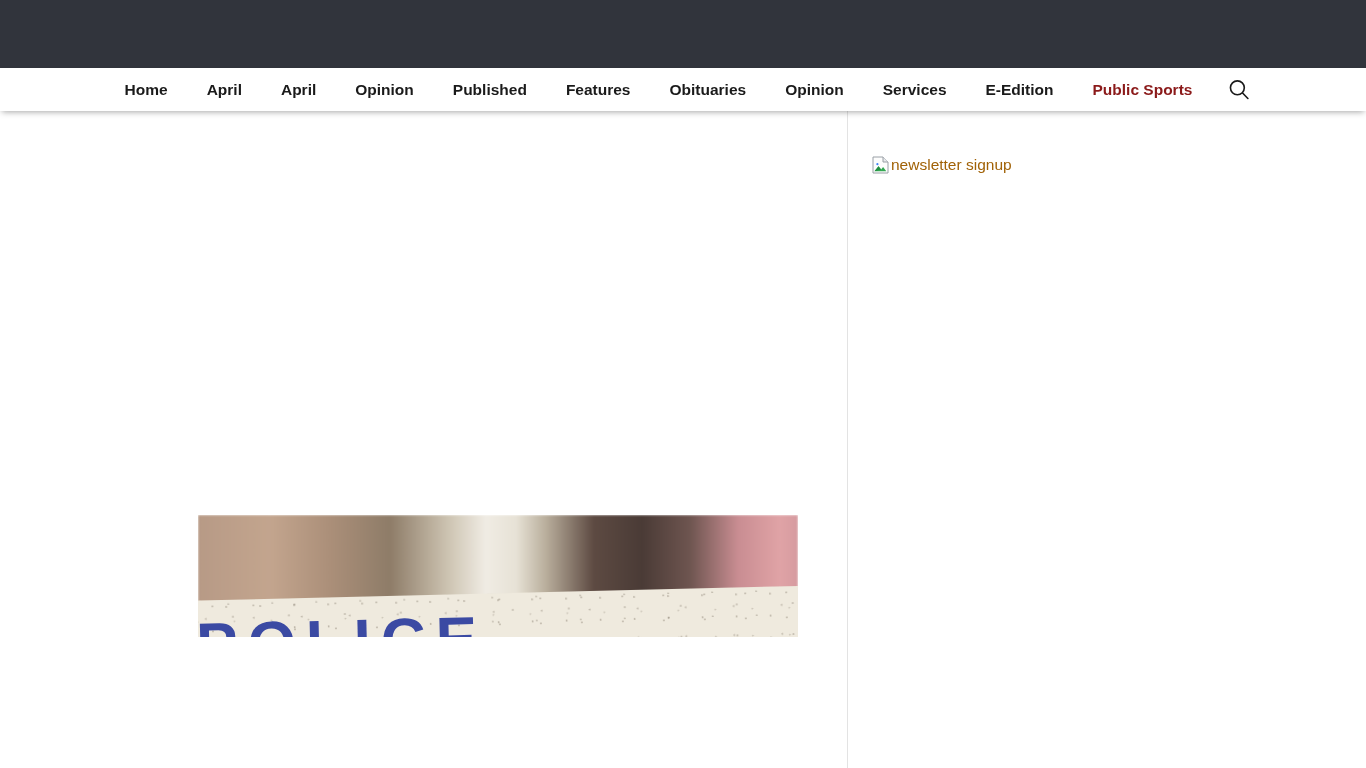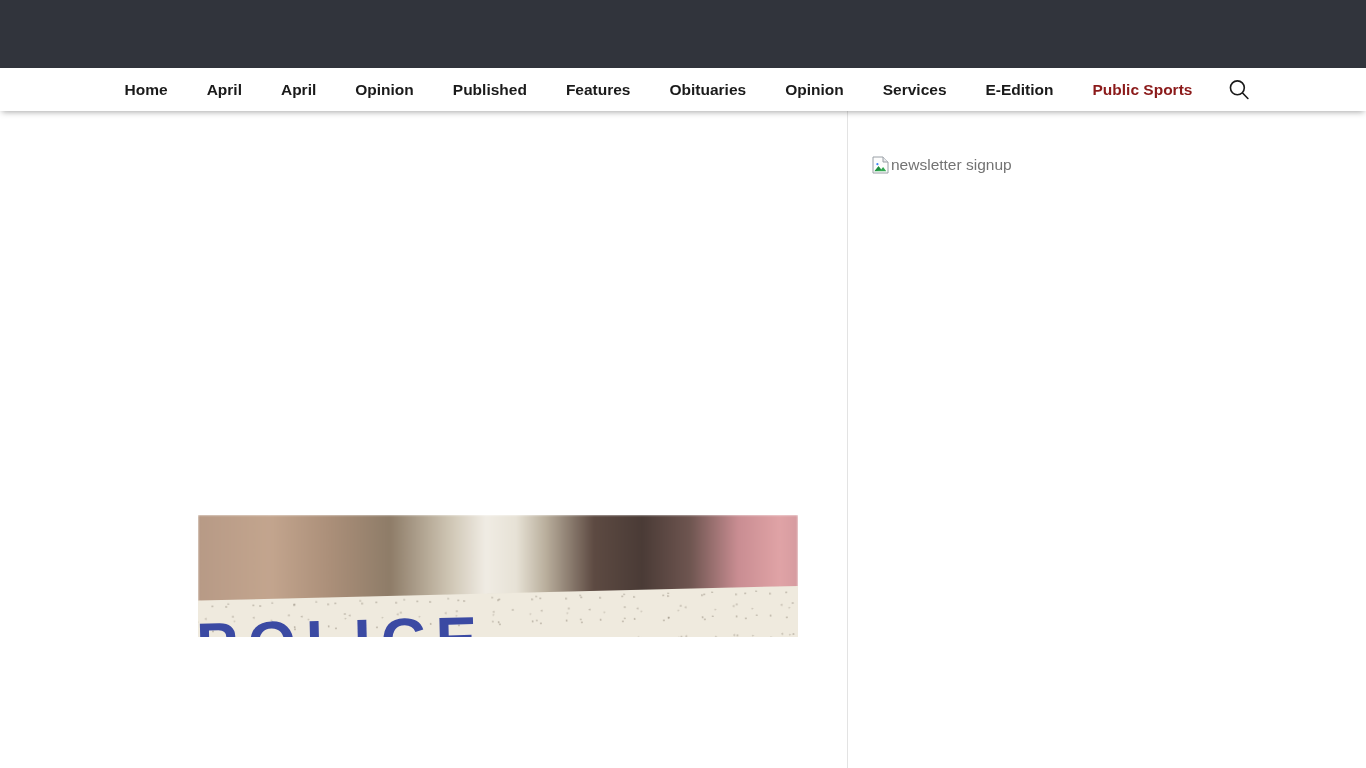--- a/index.html
+++ b/index.html
@@ -311,21 +311,21 @@
     display: flex;
     align-items: center;
     gap: 2px;
   }
   .broken-glyph {
     width: 17px; height: 18px;
     flex: 0 0 auto;
   }
   .broken-alt {
     font-size: 15.5px;
-    color: #737373;
+    color: #a16207;
     font-family: "Liberation Sans", sans-serif;
   }
 </style>
 </head>
 <body>
 
 <header class="masthead">
 
 
 </header>

